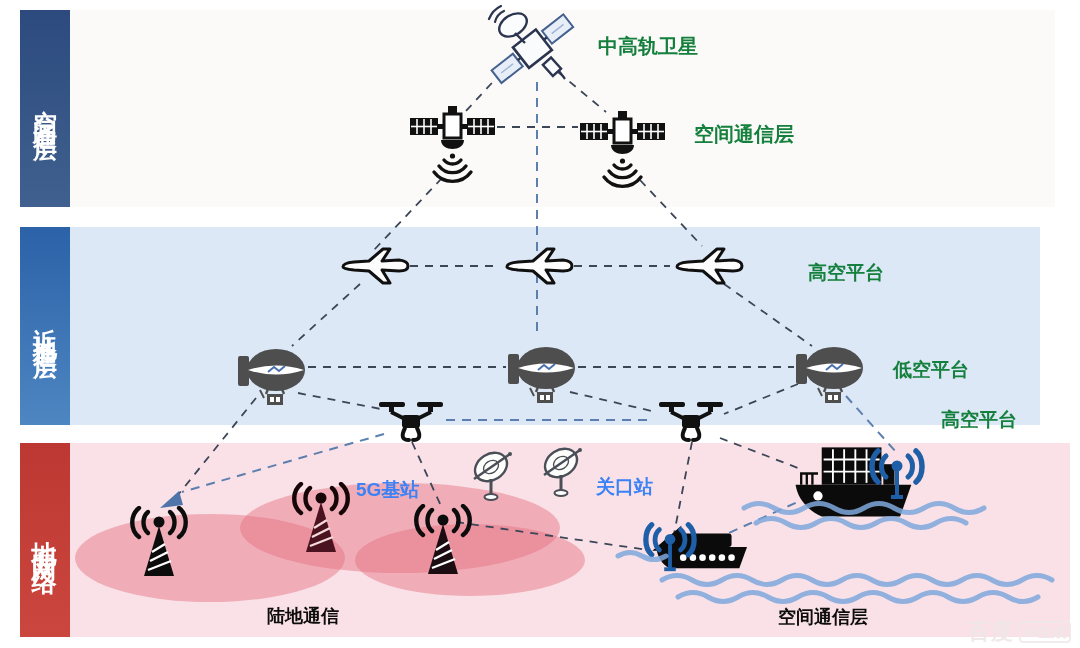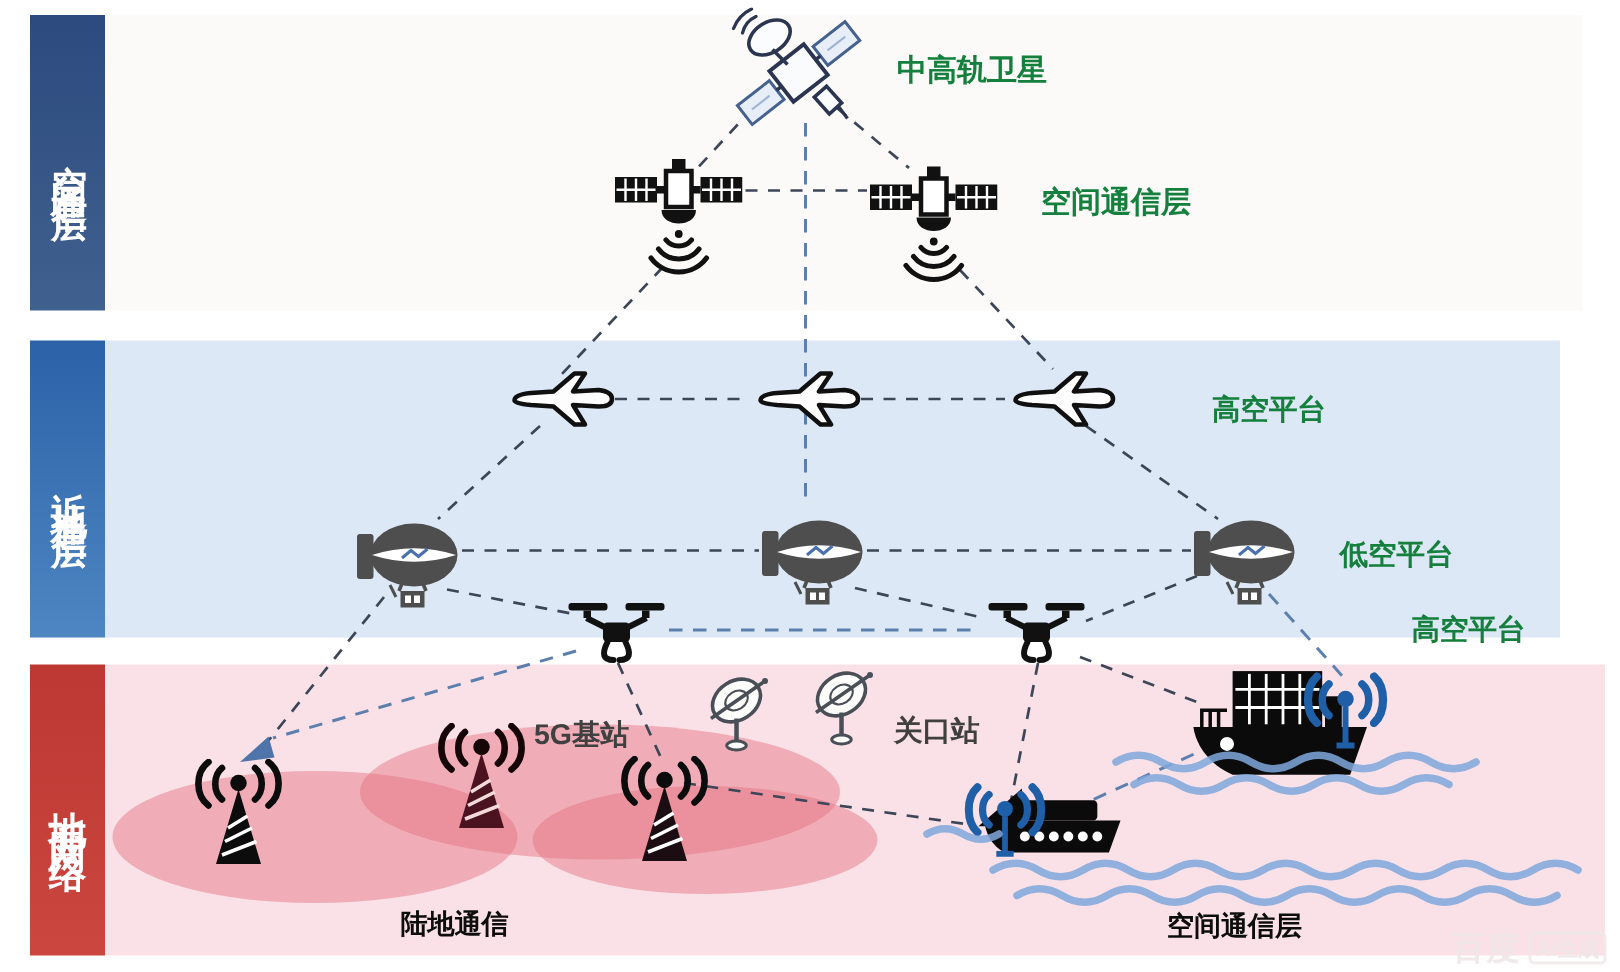--- a/index.html
+++ b/index.html
@@ -15,21 +15,21 @@
   .side-space{top:10px;height:197px;background:linear-gradient(180deg,#2c4a7e,#40618f);}
   .side-near{top:227px;height:198px;background:linear-gradient(180deg,#2b62a8,#4e86c2);}
   .side-ground{top:443px;height:194px;background:linear-gradient(180deg,#bd3832,#cb463e);}
   .side-ground span{font-size:25px;letter-spacing:10px;}
   svg.overlay{position:absolute;left:0;top:0;z-index:1;}
   svg.fronts{position:absolute;left:0;top:0;z-index:3;pointer-events:none;}
   .icon{position:absolute;z-index:2;}
   .lbl{position:absolute;z-index:4;font-weight:bold;white-space:nowrap;}
   .lbl-blue{color:#15803d;font-size:20px;}
   .lbl-blue.sm{font-size:19px;}
-  .lbl-red{color:#404040;font-size:19px;}
+  .lbl-red{color:#3b82f6;font-size:19px;}
   .lbl-black{color:#0d0d0d;font-size:18px;text-align:center;}
   .watermark{position:absolute;left:968px;top:617px;z-index:5;display:flex;align-items:center;gap:5px;
              color:rgba(238,231,231,0.9);}
   .watermark .brand{font-size:22px;font-weight:bold;letter-spacing:1px;}
   .watermark .badge{font-size:14px;font-weight:bold;border:2px solid rgba(238,231,231,0.85);
                     border-radius:4px;padding:0 3px;line-height:18px;text-align:right;}
 </style>
 </head>
 <body>
 

